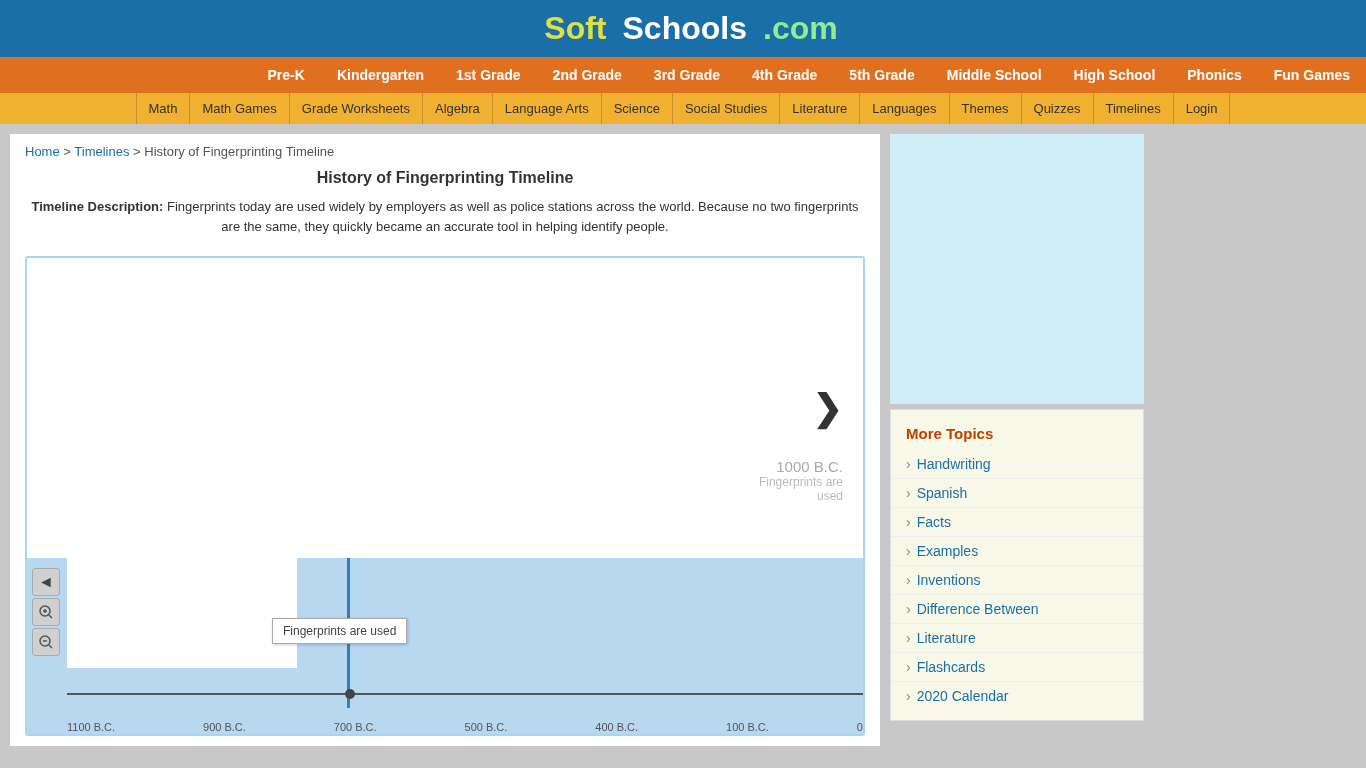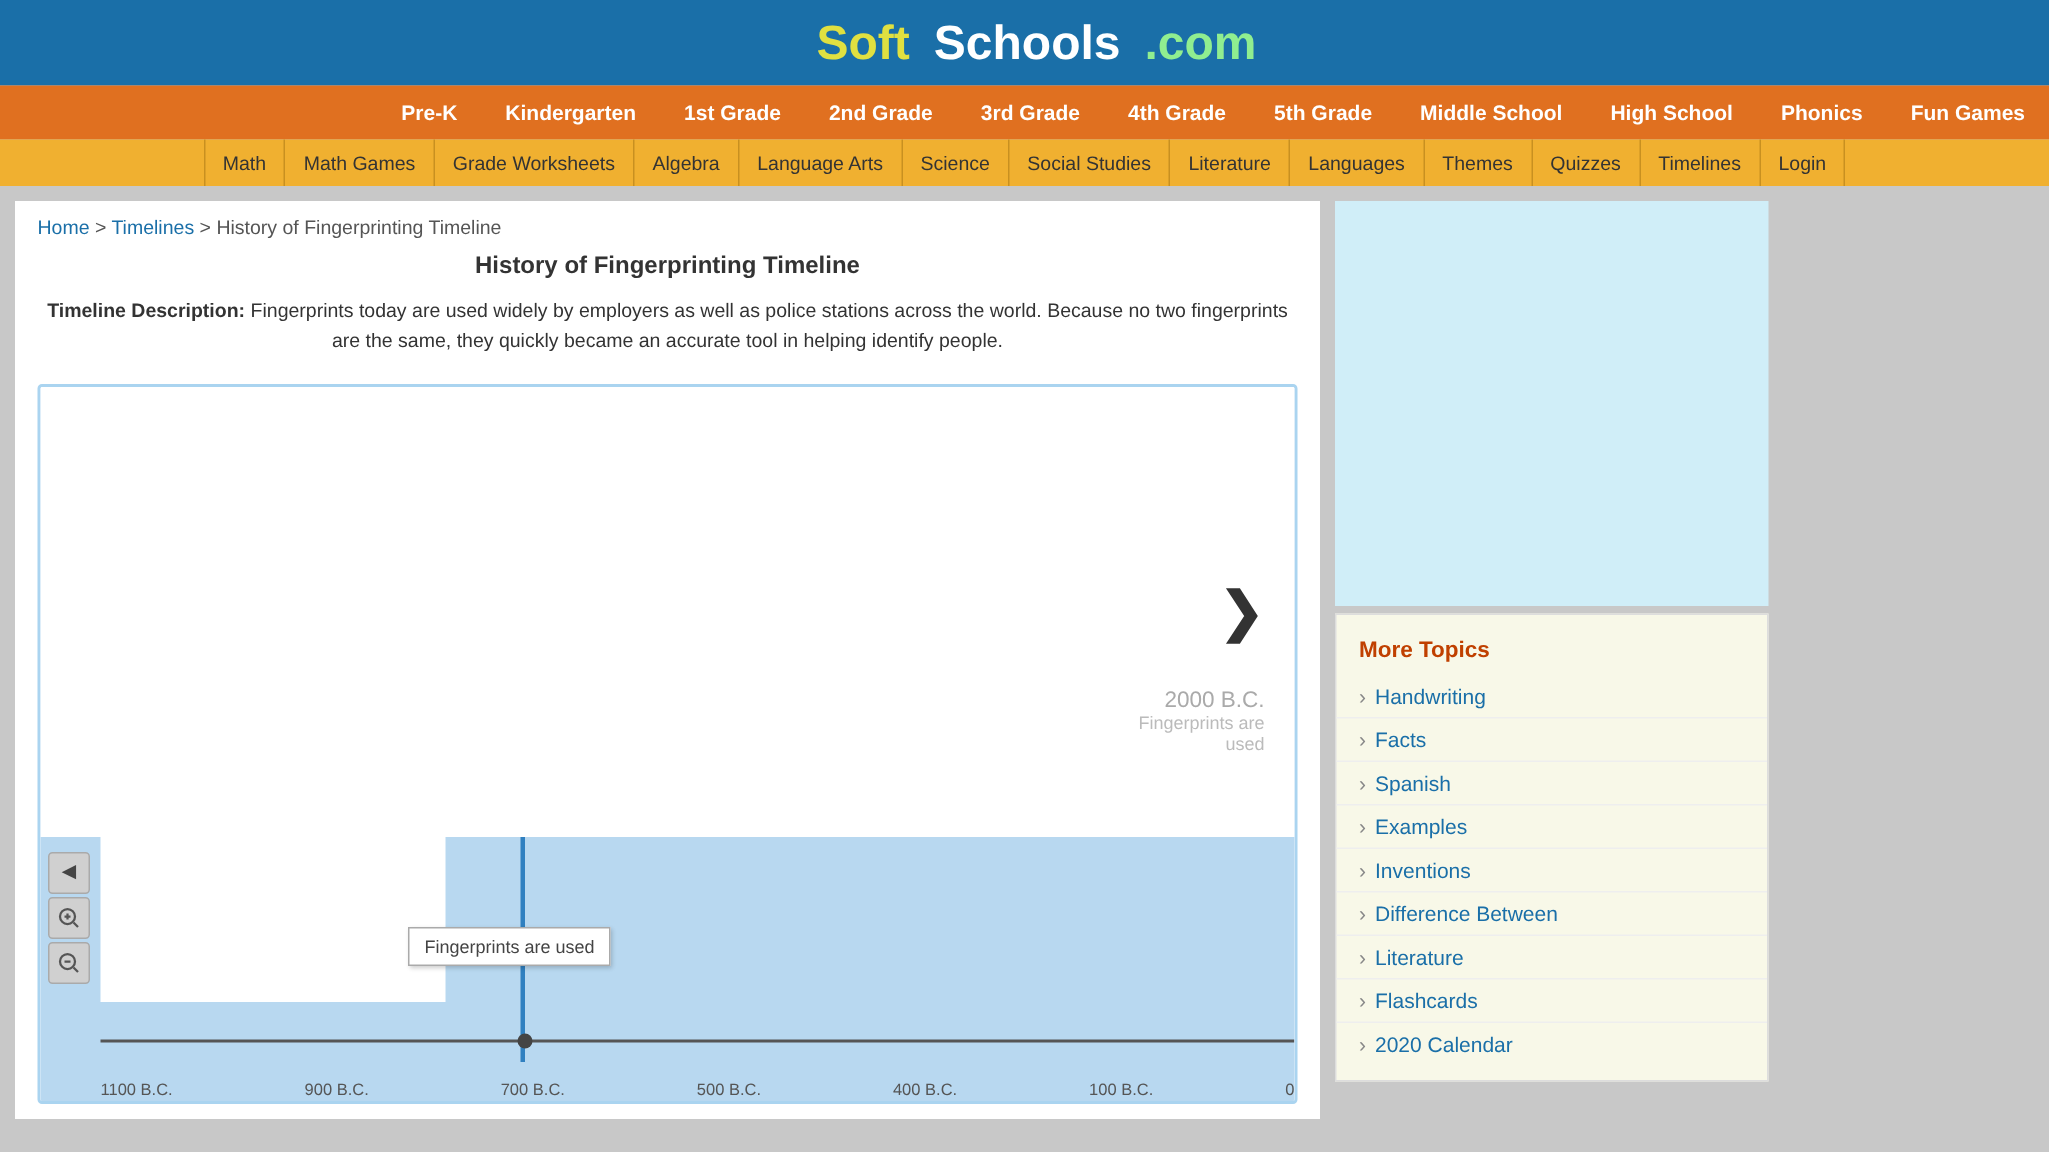--- a/index.html
+++ b/index.html
@@ -234,21 +234,21 @@
       left: 40px;
       right: 0;
       display: flex;
       justify-content: space-between;
       font-size: 11px;
       color: #555;
     }
 
     
     #sidebar {
-      width: 289px;
+      width: 254px;
       flex-shrink: 0;
     }
 
     #ad-box {
       background: #d0eef8;
       width: 100%;
       height: 270px;
       margin-bottom: 5px;
     }
 
@@ -336,21 +336,21 @@
       <span>Fingerprints today are used widely by employers as well as police stations across the world. Because no two fingerprints are the same, they quickly became an accurate tool in helping identify people.</span>
     </div>
 
     <div id="timeline-wrapper">
 
       <div id="timeline-main">
 
         <div id="arrow-right">❯</div>
 
         <div id="bc-label">
-          <div class="year">2000 B.C.</div>
+          <div class="year">1000 B.C.</div>
           <div class="desc">Fingerprints are</div>
           <div class="desc">used</div>
         </div>
 
       </div>
 
       <div id="timeline-scroll">
 
         <div id="timeline-controls">
           <div class="ctrl-btn">◄</div>
@@ -398,22 +398,22 @@
   </div>
 
   <div id="sidebar">
 
     <div id="ad-box"></div>
 
     <div id="more-topics">
       <div id="more-topics-title">More Topics</div>
 
     <div class="topic-item"><a href="#">Handwriting</a></div>
+        <div class="topic-item"><a href="#">Spanish</a></div>
         <div class="topic-item"><a href="#">Facts</a></div>
-        <div class="topic-item"><a href="#">Spanish</a></div>
         <div class="topic-item"><a href="#">Examples</a></div>
         <div class="topic-item"><a href="#">Inventions</a></div>
         <div class="topic-item"><a href="#">Difference Between</a></div>
         <div class="topic-item"><a href="#">Literature</a></div>
         <div class="topic-item"><a href="#">Flashcards</a></div>
         <div class="topic-item"><a href="#">2020 Calendar</a></div>
       </div>
 
   </div>
 

